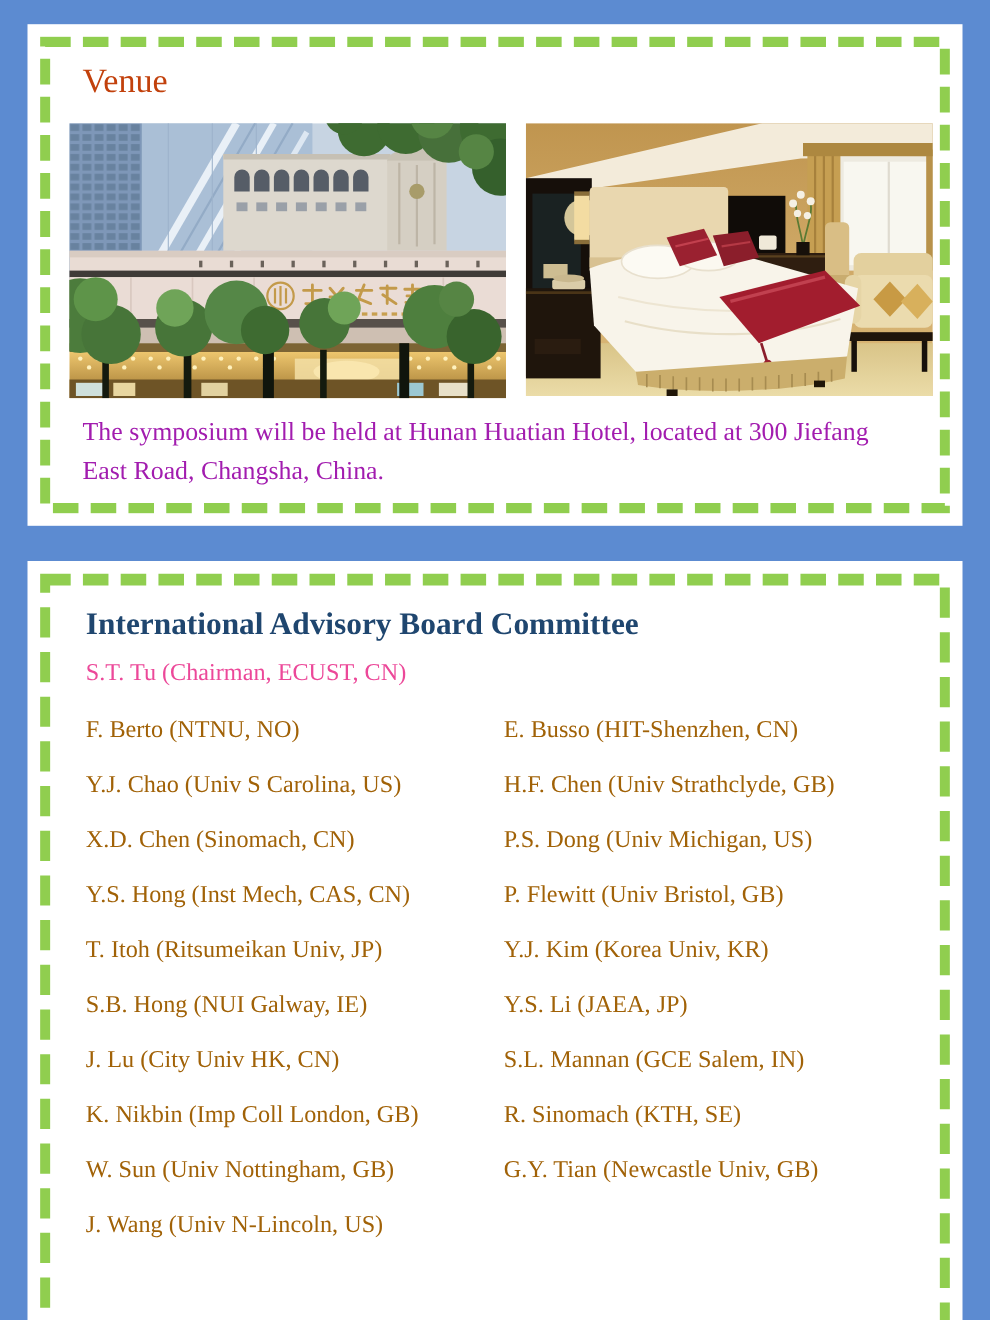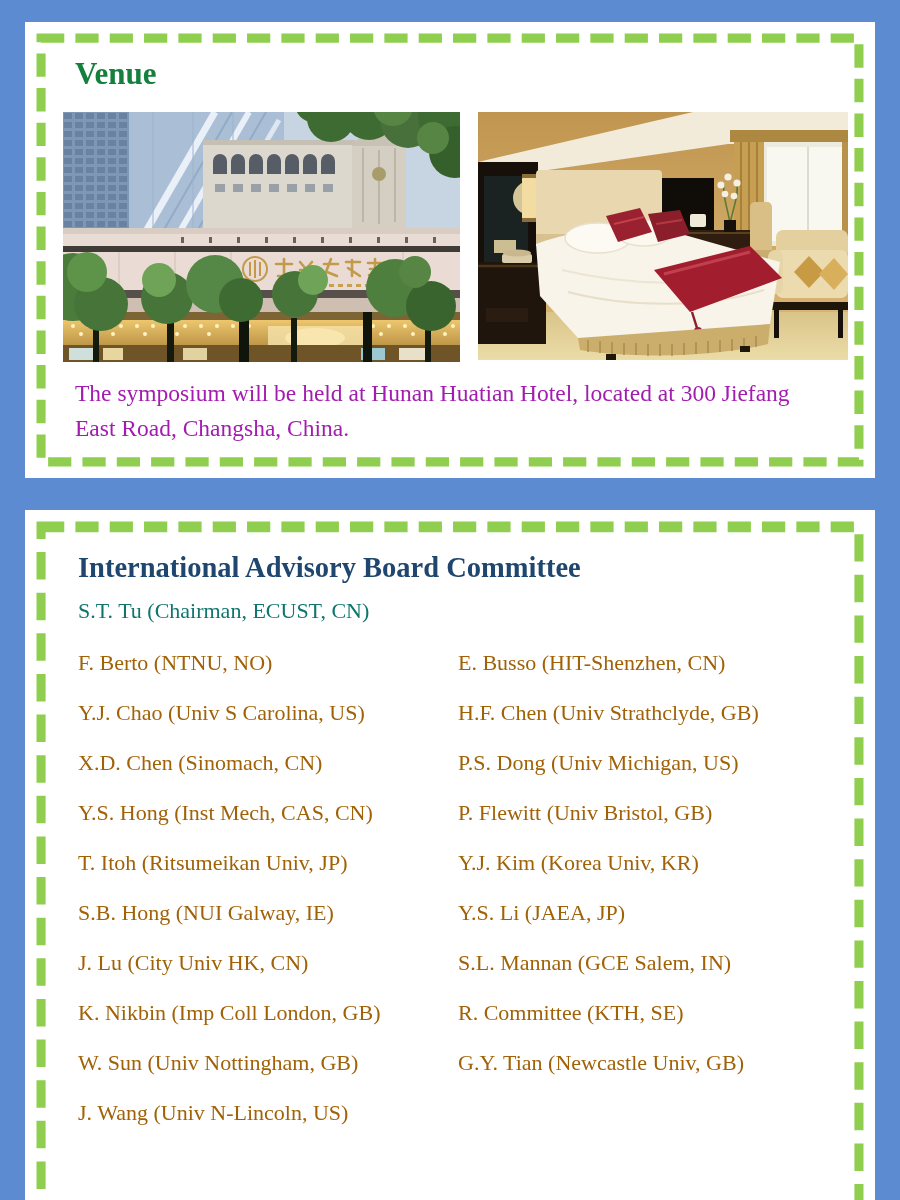--- a/index.html
+++ b/index.html
@@ -16,40 +16,40 @@
   #venue-card { top:22px; height:456px; }
   #committee-card { top:510px; height:758px; }
   .dash-frame {
     position:absolute; left:11px; top:11px; right:11px; bottom:11px;
     pointer-events:none;
   }
   .dash-frame svg { width:100%; height:100%; display:block; }
 
   .venue-title {
     position:absolute; left:50px; top:34px;
-    font-weight:bold; font-size:31px; color:#15803d;text-align:right;
+    font-weight:normal; font-size:31px; color:#c2410c;text-align:right;
   }
   .photos {
     position:absolute; left:38px; top:90px;
     display:flex; gap:18px;
   }
   .photo { display:block; }
   .photo svg { display:block; }
   .venue-desc {
     position:absolute; left:50px; top:354px; width:745px;
     font-size:23.5px; line-height:1.48; color:#a21caf;
   }
 
   .committee-title {
     position:absolute; left:53px; top:42px;
     font-weight:bold; font-size:28.5px; color:#1F466F;
   }
   .chairman-row {
     position:absolute; left:53px; top:88px;
-    font-size:22px; color:#0f766e;
+    font-size:22px; color:#ec4899;
   }
   .member-rows {
     position:absolute; left:53px; top:138px; right:30px;
   }
   .member-row {
     display:grid; grid-template-columns:380px 1fr;
     height:50px;
   }
   .member-cell {
     font-size:22px; line-height:30px; color:#a16207;
@@ -429,21 +429,21 @@
       <div class="member-row">
         <div class="member-cell">S.B. Hong (NUI Galway, IE)</div>
         <div class="member-cell">Y.S. Li (JAEA, JP)</div>
       </div>
       <div class="member-row">
         <div class="member-cell">J. Lu (City Univ HK, CN)</div>
         <div class="member-cell">S.L. Mannan (GCE Salem, IN)</div>
       </div>
       <div class="member-row">
         <div class="member-cell">K. Nikbin (Imp Coll London, GB)</div>
-        <div class="member-cell">R. Committee (KTH, SE)</div>
+        <div class="member-cell">R. Sinomach (KTH, SE)</div>
       </div>
       <div class="member-row">
         <div class="member-cell">W. Sun (Univ Nottingham, GB)</div>
         <div class="member-cell">G.Y. Tian (Newcastle Univ, GB)</div>
       </div>
       <div class="member-row">
         <div class="member-cell">J. Wang (Univ N-Lincoln, US)</div>
         <div class="member-cell"></div>
       </div>
     </div>

